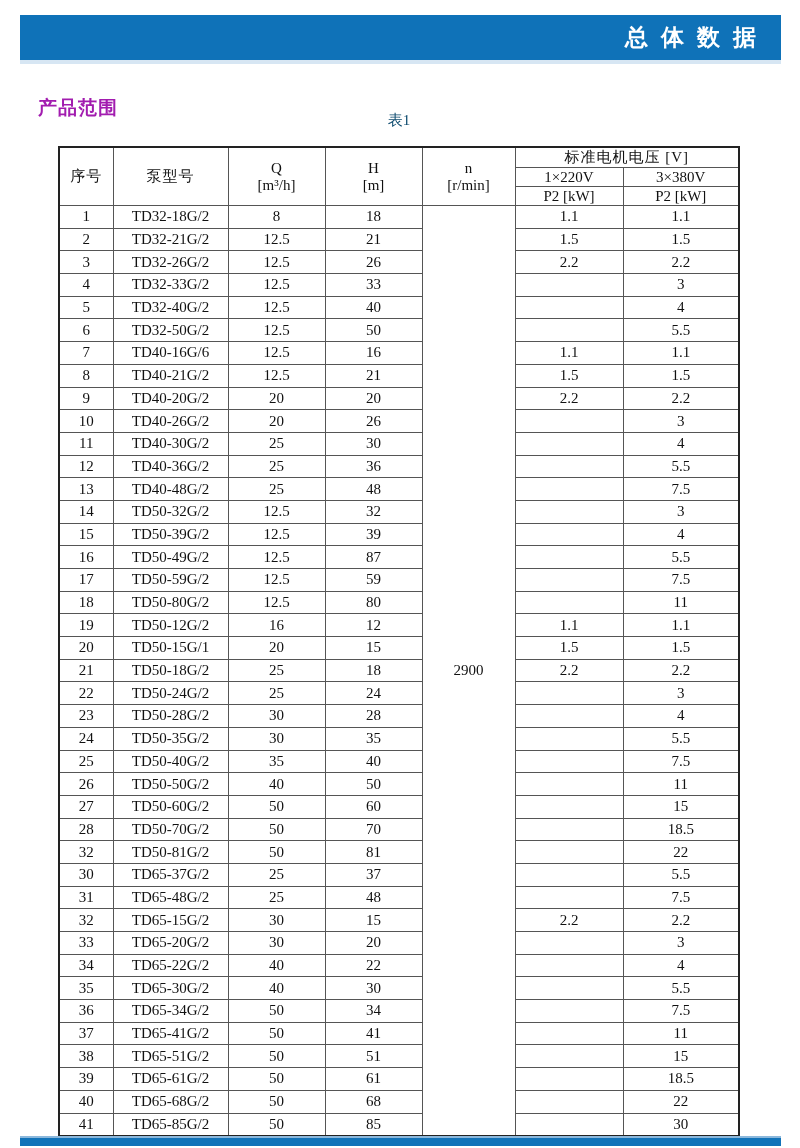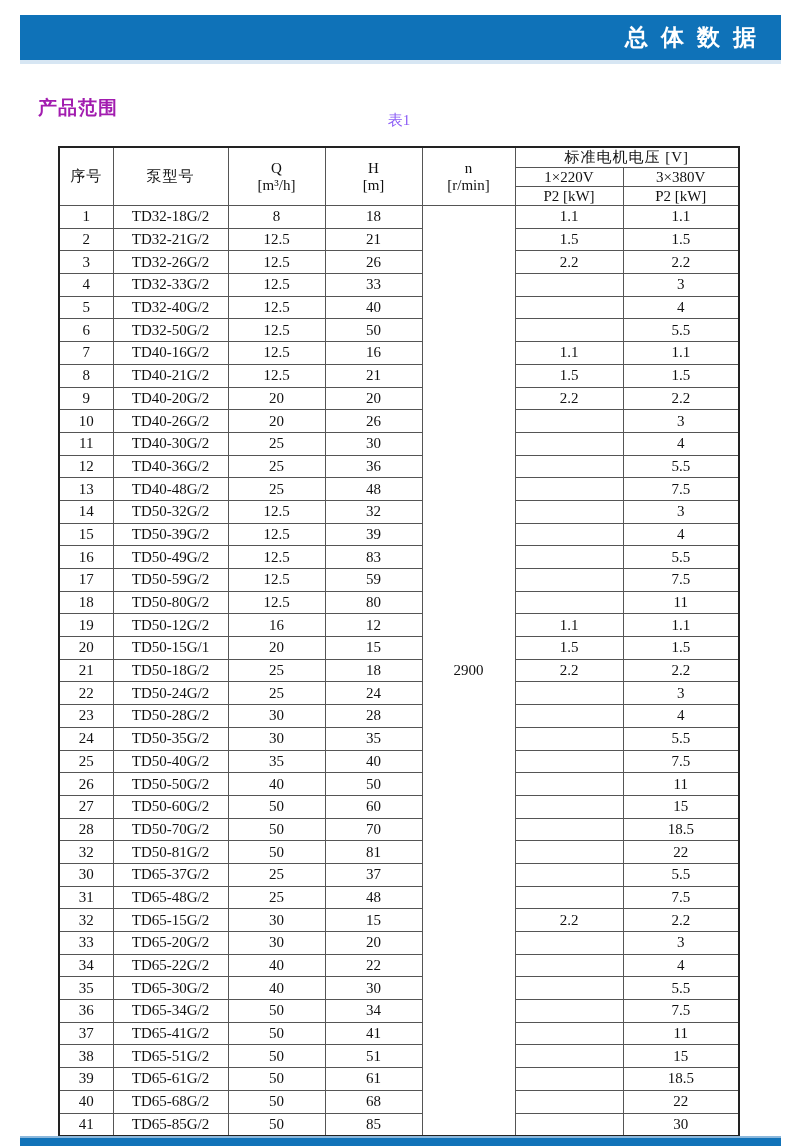--- a/index.html
+++ b/index.html
@@ -15,21 +15,21 @@
     display:block;height:54px;line-height:45px;text-align:right;padding-right:12px;
     color:#ffffff;font-weight:bold;font-size:23px;letter-spacing:13px;
     font-family:"Liberation Sans","DejaVu Sans",sans-serif;
   }
   .section-title{
     position:absolute;left:38px;top:95px;font-size:19px;font-weight:bold;color:#a21caf;
     font-family:"Liberation Sans","DejaVu Sans",sans-serif;letter-spacing:1px;
   }
   .table-caption{
     position:absolute;left:58px;top:111px;width:682px;text-align:center;
-    font-size:15px;color:#8b5cf6;
+    font-size:15px;color:#0c4a6e;
   }
   table.spec{
     position:absolute;left:58px;top:146px;width:682px;
     border-collapse:collapse;table-layout:fixed;
     border:2px solid #222;
   }
   table.spec th,table.spec td{
     border:1px solid #555;text-align:center;vertical-align:middle;
     padding:0;font-weight:normal;font-size:15px;color:#111;
     overflow:hidden;white-space:nowrap;
@@ -145,21 +145,21 @@
         <tr>
       <td>6</td>
       <td>TD32-50G/2</td>
       <td>12.5</td>
       <td>50</td>
       <td></td>
       <td>5.5</td>
     </tr>
         <tr>
       <td>7</td>
-      <td>TD40-16G/2</td>
+      <td>TD40-16G/6</td>
       <td>12.5</td>
       <td>16</td>
       <td>1.1</td>
       <td>1.1</td>
     </tr>
         <tr>
       <td>8</td>
       <td>TD40-21G/2</td>
       <td>12.5</td>
       <td>21</td>
@@ -219,21 +219,21 @@
       <td>TD50-39G/2</td>
       <td>12.5</td>
       <td>39</td>
       <td></td>
       <td>4</td>
     </tr>
         <tr>
       <td>16</td>
       <td>TD50-49G/2</td>
       <td>12.5</td>
-      <td>83</td>
+      <td>87</td>
       <td></td>
       <td>5.5</td>
     </tr>
         <tr>
       <td>17</td>
       <td>TD50-59G/2</td>
       <td>12.5</td>
       <td>59</td>
       <td></td>
       <td>7.5</td>

